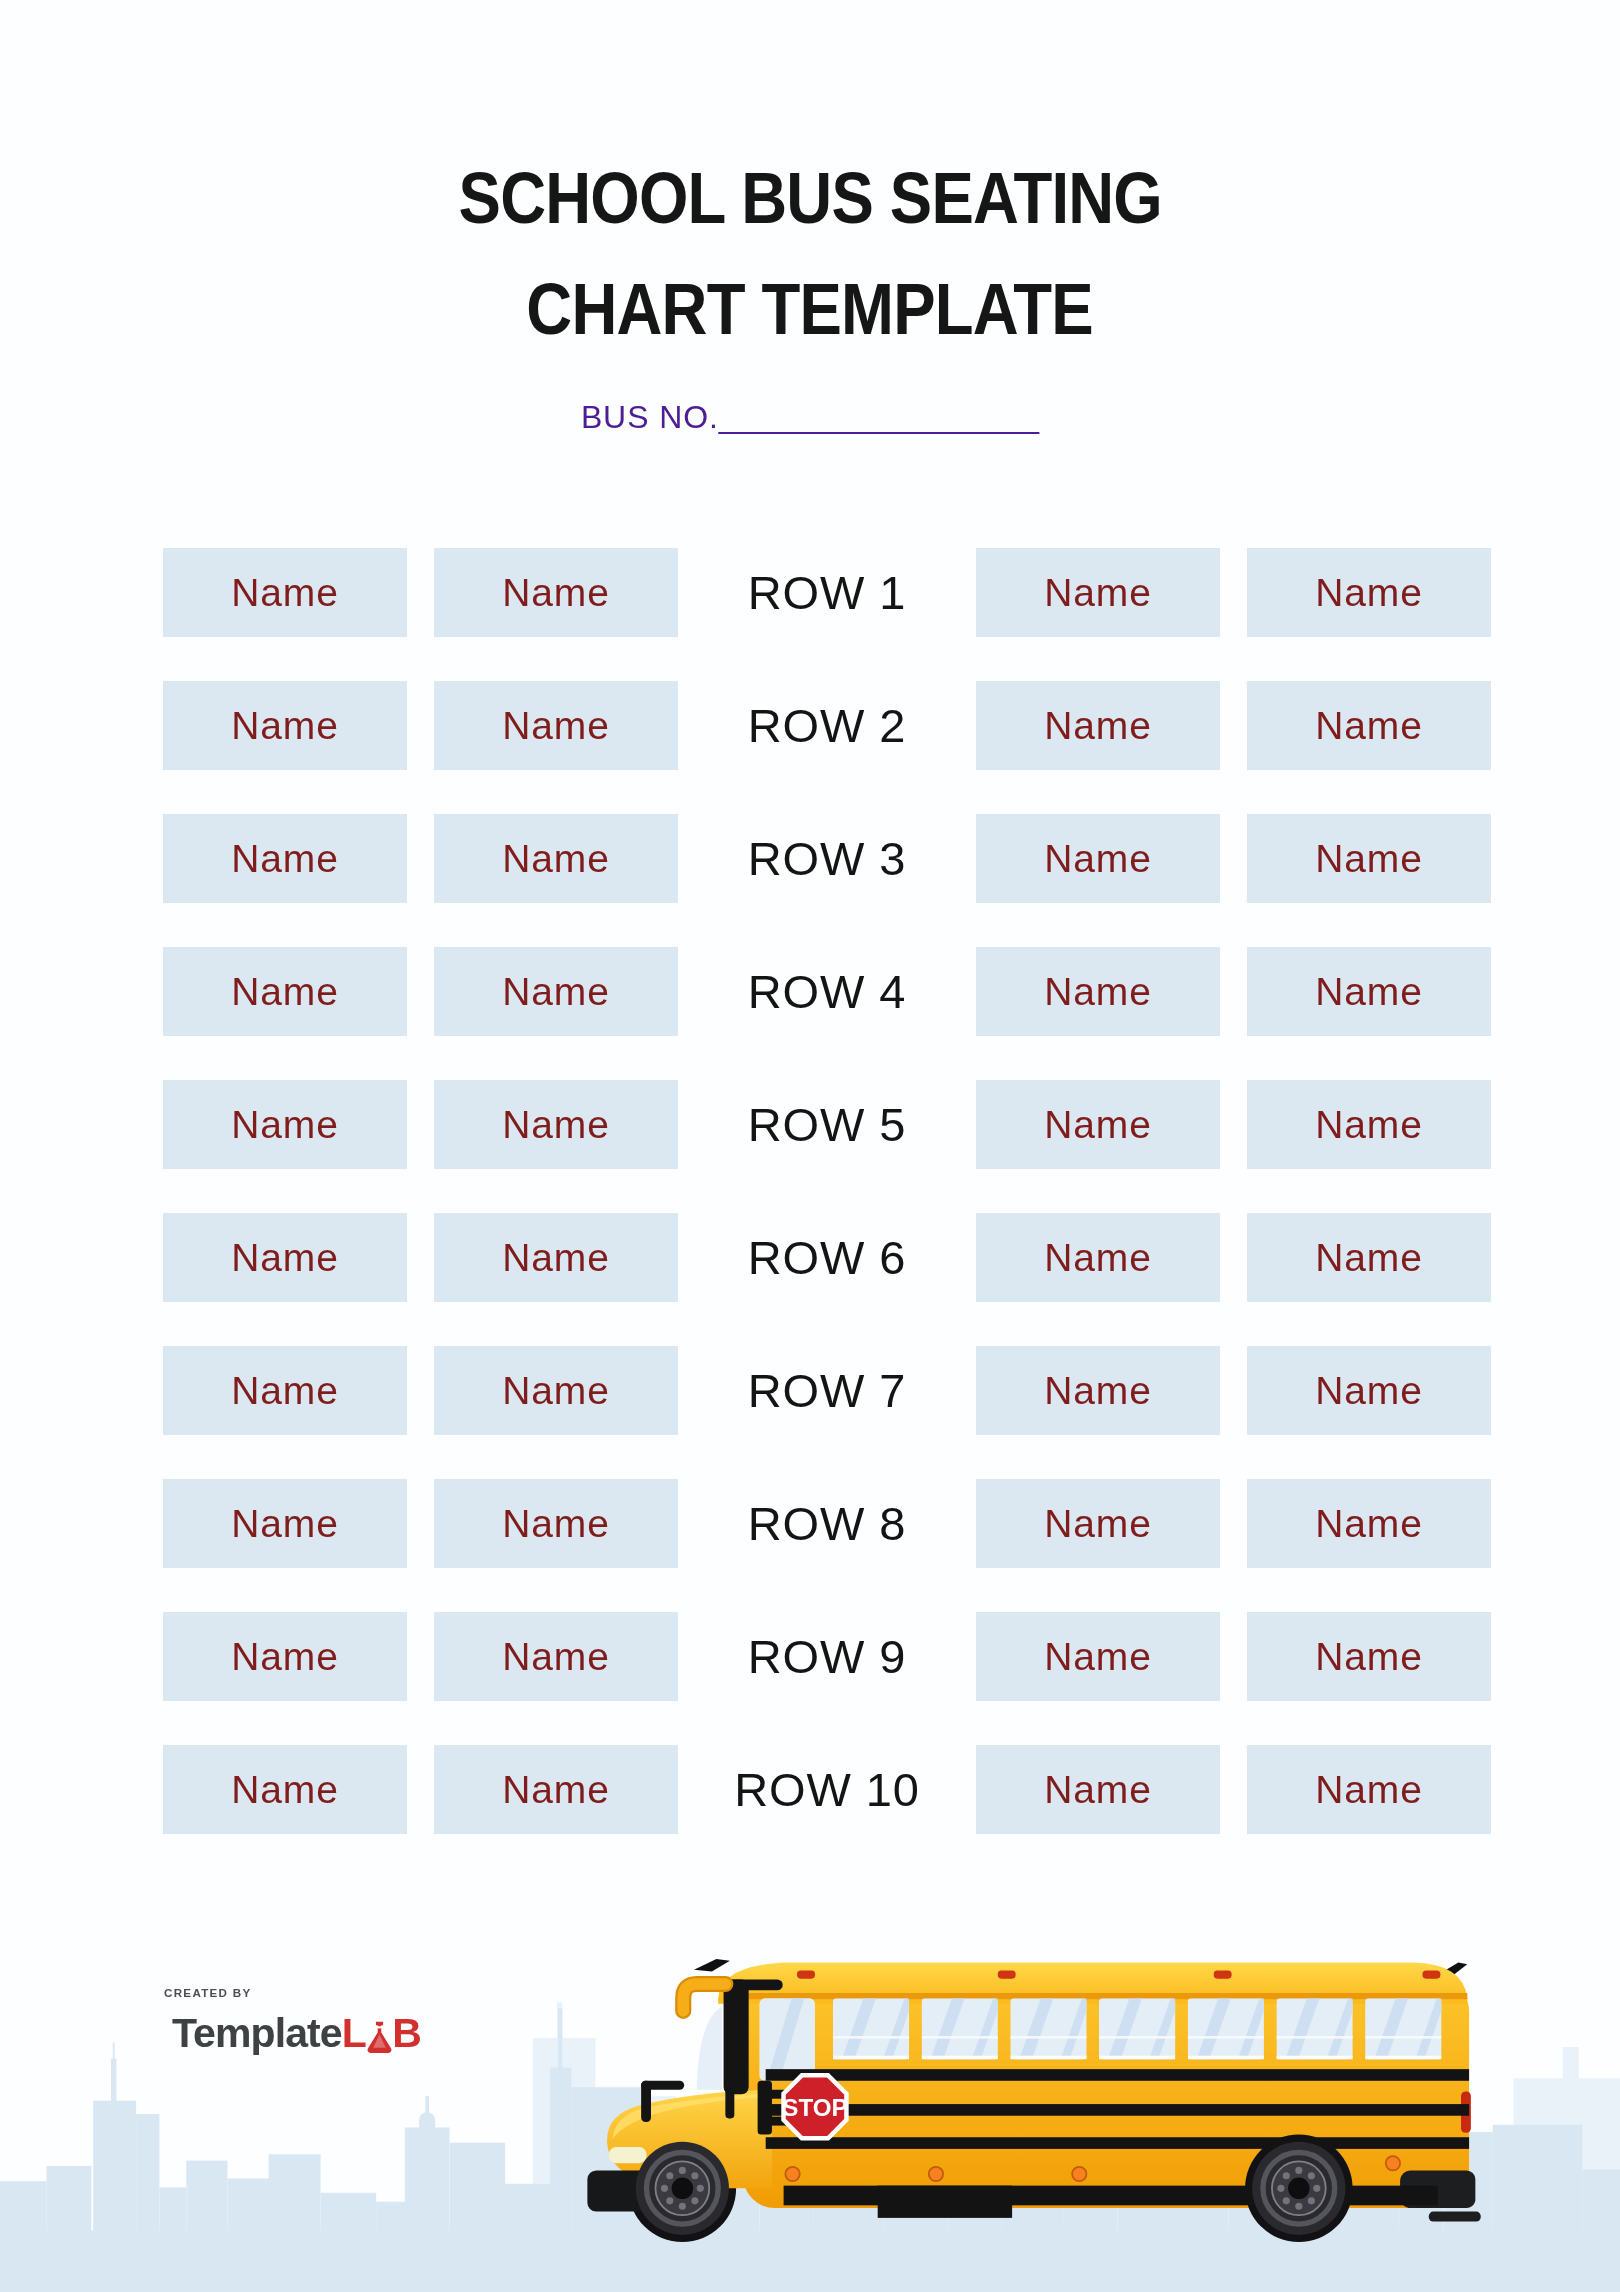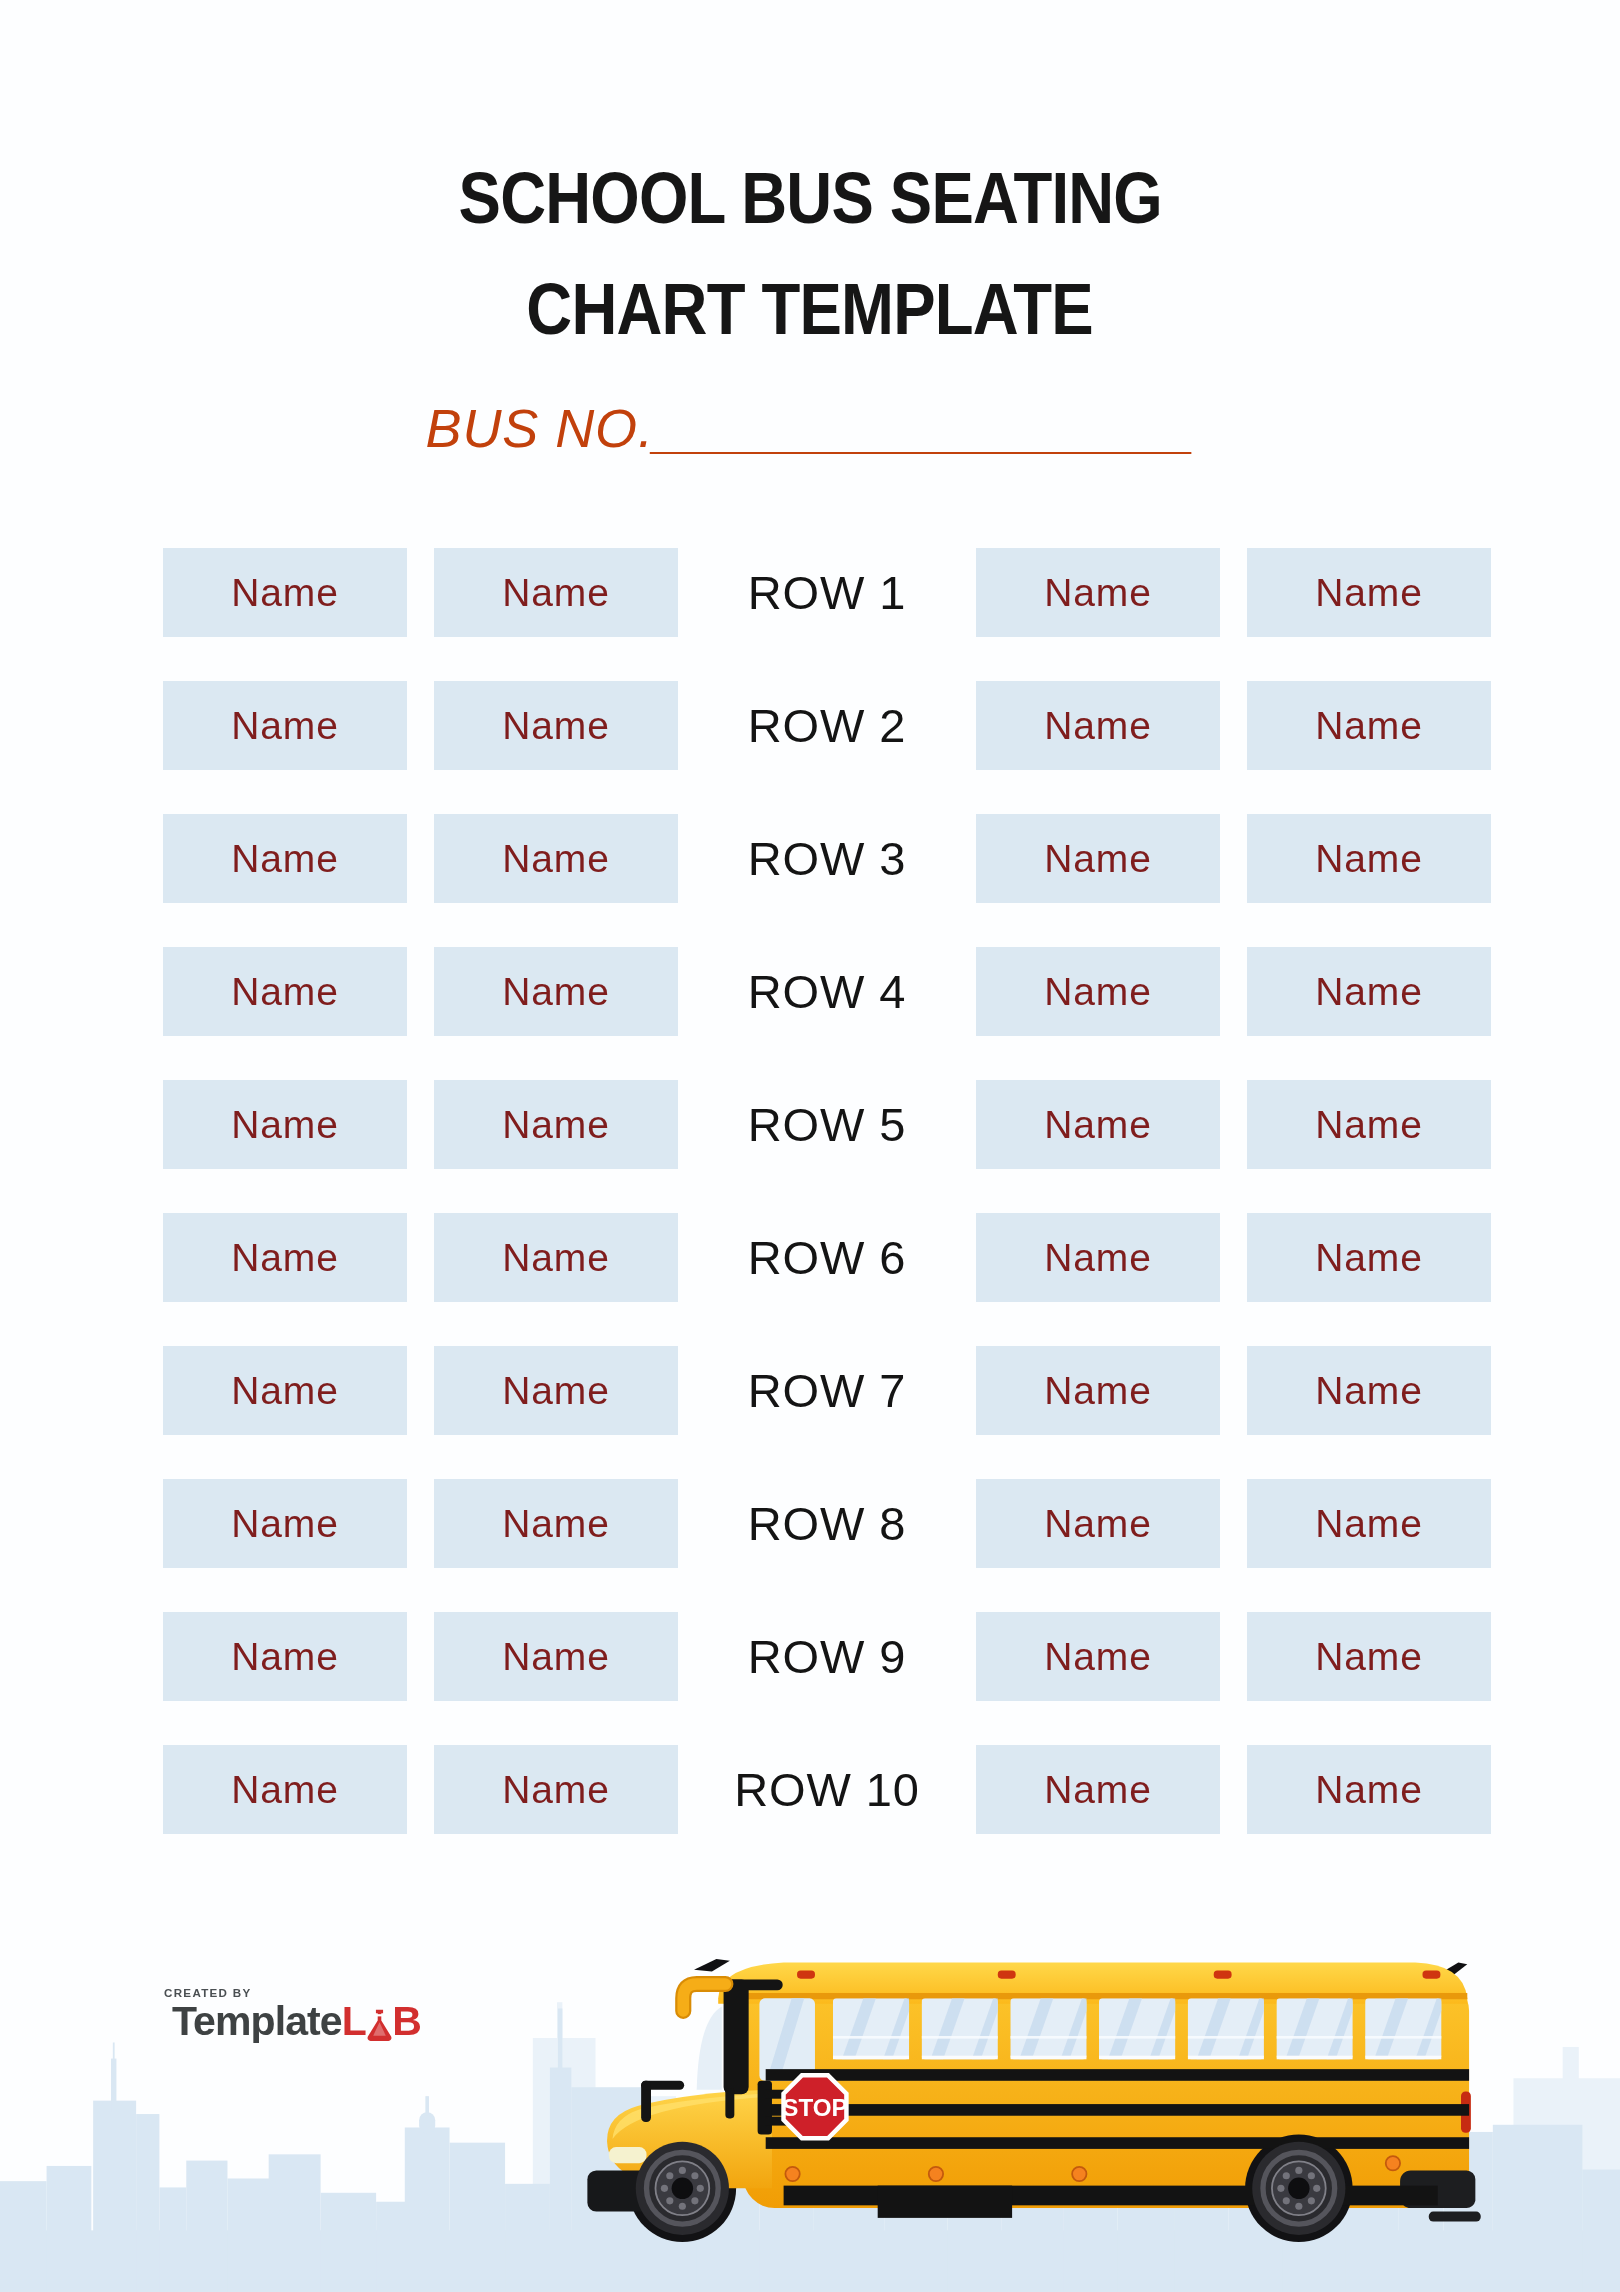--- a/index.html
+++ b/index.html
@@ -6,35 +6,35 @@
   body{font-family:"Liberation Sans","DejaVu Sans",sans-serif;background:#ffffff;}
   .page{position:relative;width:1620px;height:2293px;background:#fdfeff;overflow:hidden;}
 
   
   .title-line{position:absolute;left:0;width:100%;text-align:center;line-height:1;color:#161616;}
   .title-line .tl{display:inline-block;font-weight:bold;font-size:73px;letter-spacing:-0.9px;transform:scaleX(0.87);transform-origin:center;white-space:nowrap;}
   #title1{top:161px;}
   #title2{top:272px;}
 
   
-  .busno{position:absolute;top:401px;left:0;width:100%;text-align:center;font-size:54px;letter-spacing:0.9px;color:#c2410c;line-height:1;white-space:nowrap;font-style:italic;}
+  .busno{position:absolute;top:401px;left:0;width:100%;text-align:center;font-size:32px;letter-spacing:0.9px;color:#4c1d95;line-height:1;white-space:nowrap;}
   .busno .blank{letter-spacing:0;}
 
   
   .grid{position:absolute;left:163px;top:548px;display:grid;
         grid-template-columns:244px 244px 244px 244px 244px;
         column-gap:27px;grid-auto-rows:89px;row-gap:44px;}
   .seat{background:#dbe8f2;display:flex;align-items:center;justify-content:center;
         font-size:39px;letter-spacing:0.9px;color:#7f1d1d;}
   .row-label{display:flex;align-items:center;justify-content:center;
         font-size:47px;letter-spacing:0.9px;color:#141414;white-space:nowrap;}
 
   
   .logo{position:absolute;left:164px;top:1986px;z-index:5;}
-  .created-by{font-size:11.6px;font-weight:bold;letter-spacing:1.3px;color:#4a4f52;margin-bottom:2px;}
+  .created-by{font-size:11.6px;font-weight:bold;letter-spacing:1.3px;color:#4a4f52;margin-bottom:14px;}
   .brand{font-size:41px;font-weight:bold;letter-spacing:-0.9px;line-height:1;display:flex;align-items:flex-end;margin-left:8px;}
   .brand .dark{color:#3e4243;}
   .brand .red{color:#d22f2f;display:inline-flex;align-items:flex-end;}
   .brand svg{margin:0 -1.8px 0.9px -0.9px;}
 
   
   .skyline{position:absolute;left:0;bottom:0;width:1620px;height:340px;z-index:1;}
   .bus{position:absolute;left:582px;top:1957px;width:905px;height:287px;z-index:2;}
 </style>
 </head>

